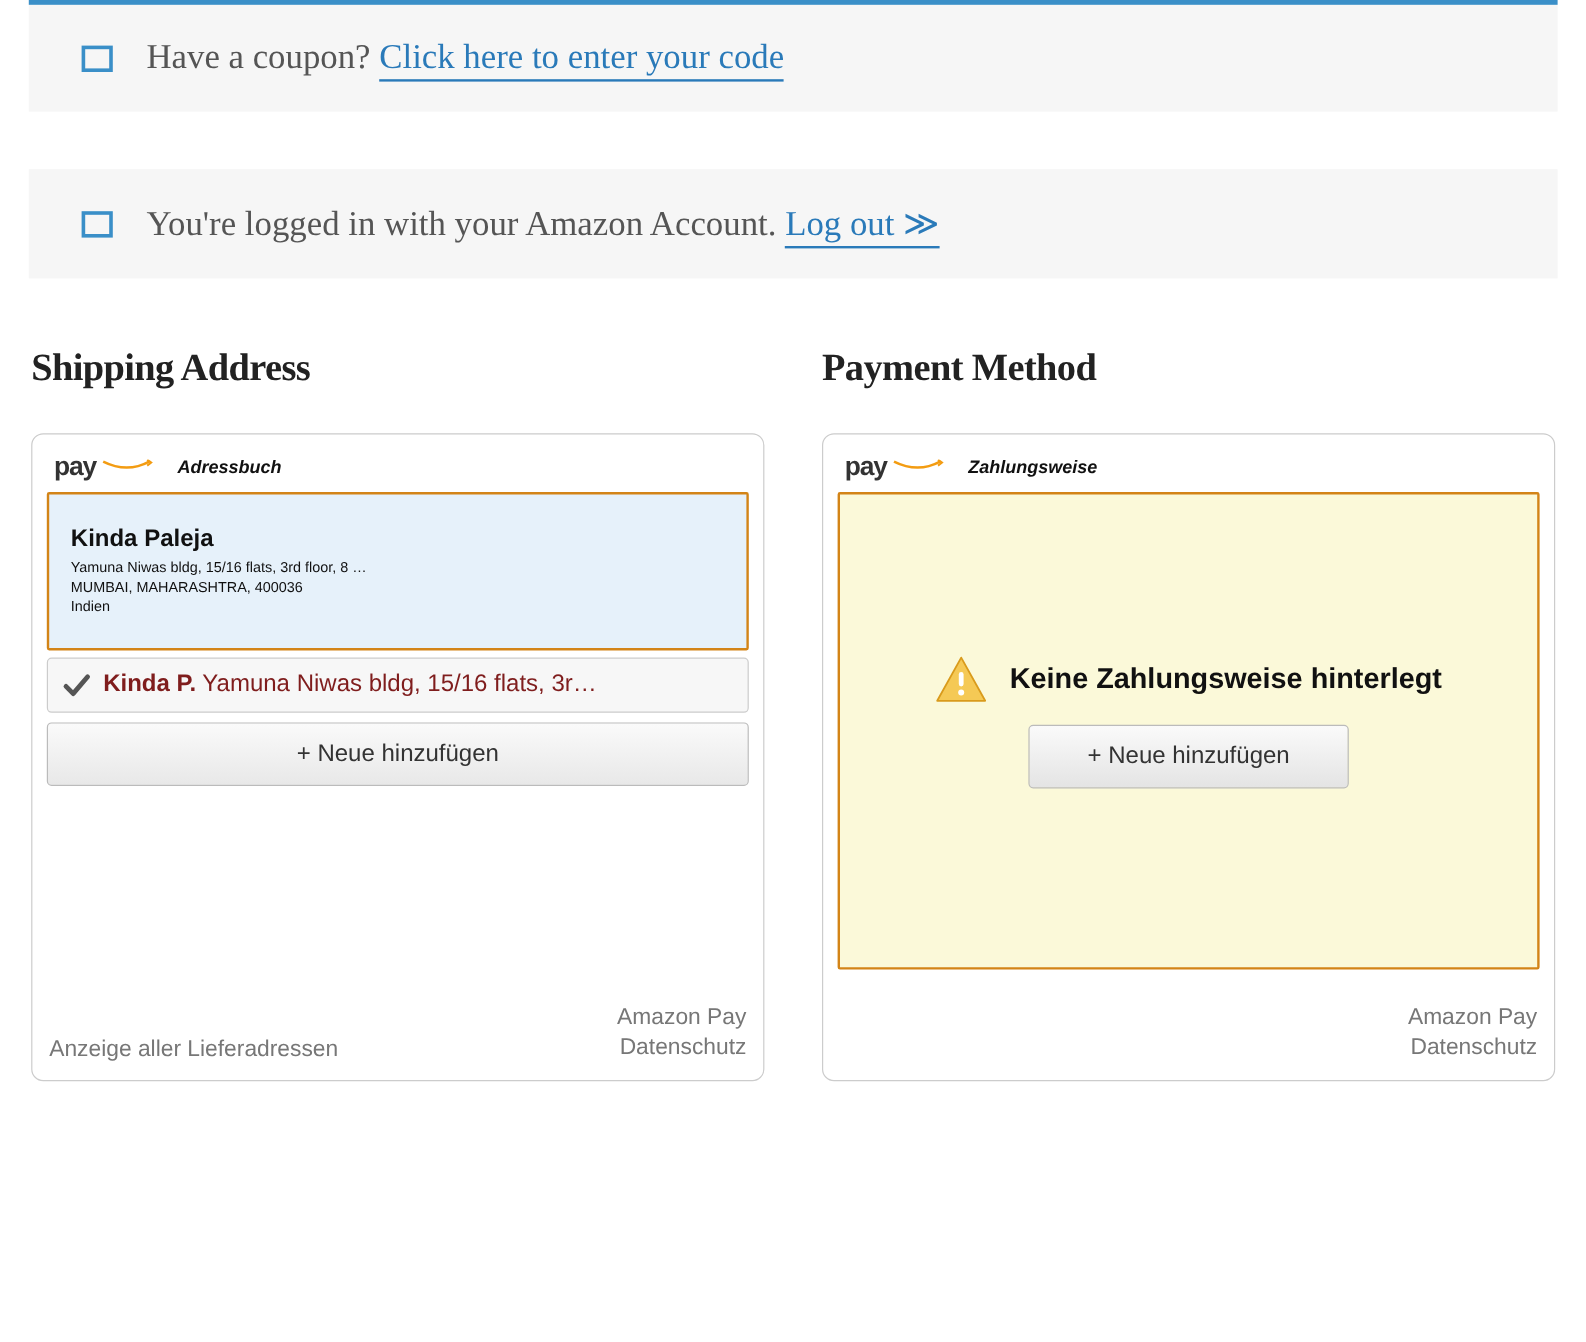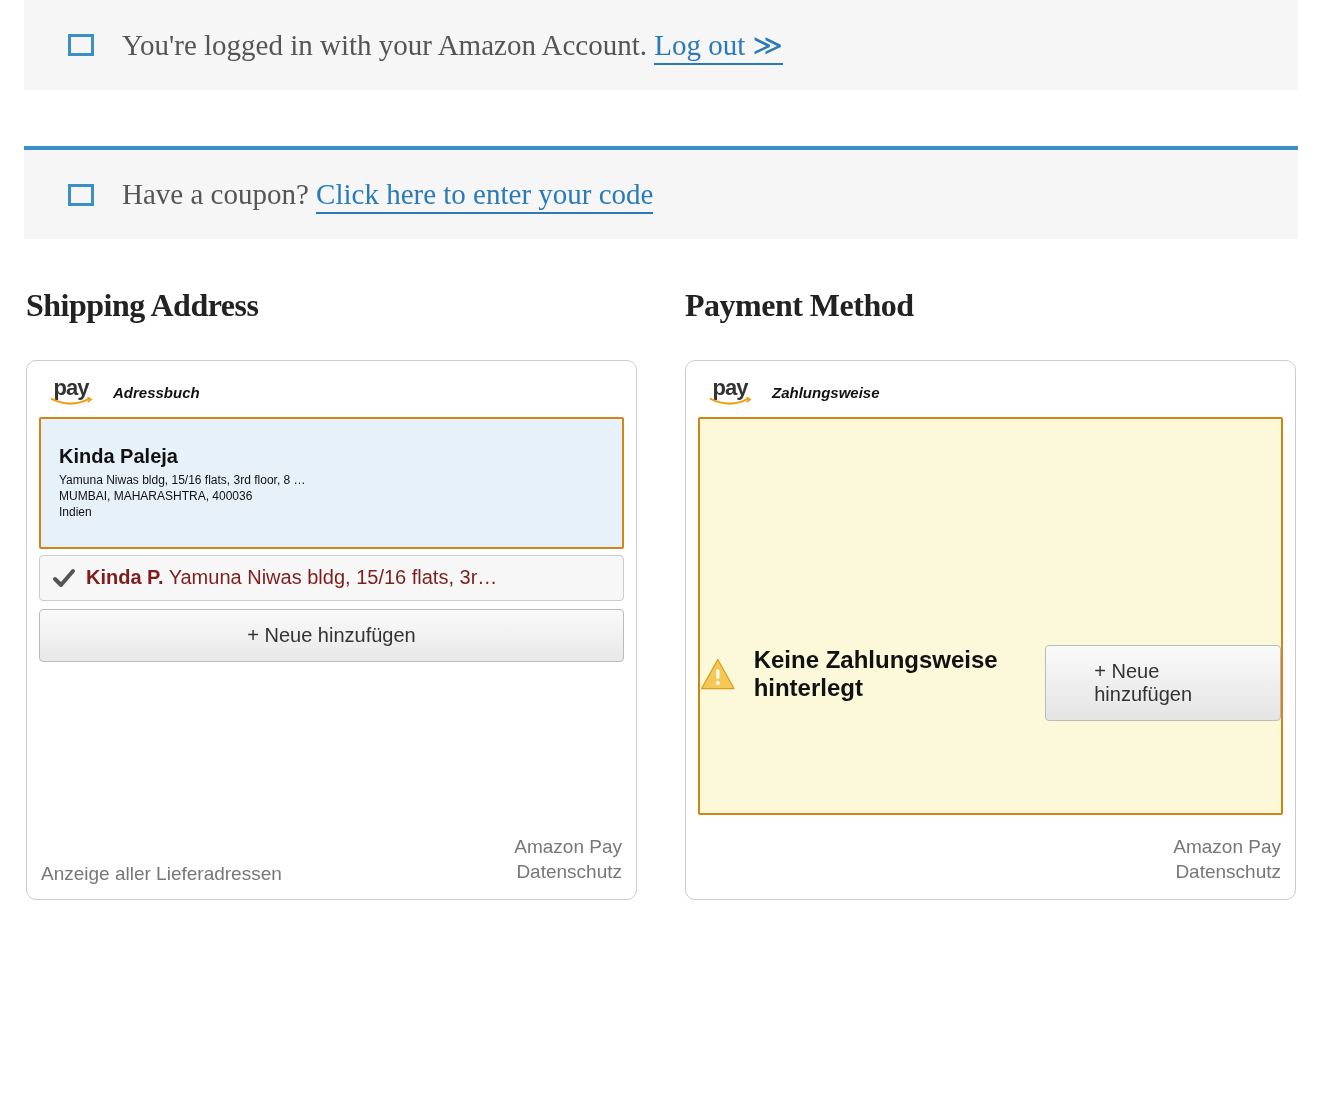--- a/index.html
+++ b/index.html
@@ -67,21 +67,21 @@
       flex-direction: column;
     }
     .widget-header {
       display: flex;
       align-items: center;
       gap: 16px;
       padding: 6px 6px 10px 6px;
     }
     .pay-logo {
       display: flex;
-      flex-direction: column;
+      flex-direction: row;
       align-items: center;
       line-height: 1;
       justify-content: space-between;
     }
     .pay-text {
       font-size: 22px;
       font-weight: 700;
       color: #333;
       letter-spacing: -1px;
     }
@@ -165,21 +165,21 @@
     .widget-footer .right {
       text-align: right;
       line-height: 1.35;
     }
     .payment-box {
       border: 2px solid #d38417;
       background: #fbf9d9;
       border-radius: 2px;
       min-height: 398px;
       display: flex;
-      flex-direction: row;
+      flex-direction: column;
       align-items: center;
       padding-top: 134px;
     }
     .payment-warning {
       display: flex;
       align-items: center;
       gap: 18px;
       margin-bottom: 18px;
     }
     .warn-icon {
@@ -199,31 +199,31 @@
       font-size: 20px;
       color: #333;
       cursor: pointer;
     }
   </style>
 </head>
 <body>
 
 <div class="container">
 
+  <div class="info-bar coupon">
+    <div class="square-icon"></div>
+    <div class="info-text">
+      <span>Have a coupon? </span><a href="#" class="info-link">Click here to enter your code</a>
+    </div>
+  </div>
+
   <div class="info-bar">
     <div class="square-icon"></div>
     <div class="info-text">
       <span>You're logged in with your Amazon Account. </span><a href="#" class="info-link">Log out ≫</a>
-    </div>
-  </div>
-
-  <div class="info-bar coupon">
-    <div class="square-icon"></div>
-    <div class="info-text">
-      <span>Have a coupon? </span><a href="#" class="info-link">Click here to enter your code</a>
     </div>
   </div>
 
   <div class="columns">
 
     <div class="col">
       <h2 class="section-title">Shipping Address</h2>
       <div class="widget">
         <div class="widget-header">
           <div class="pay-logo">

